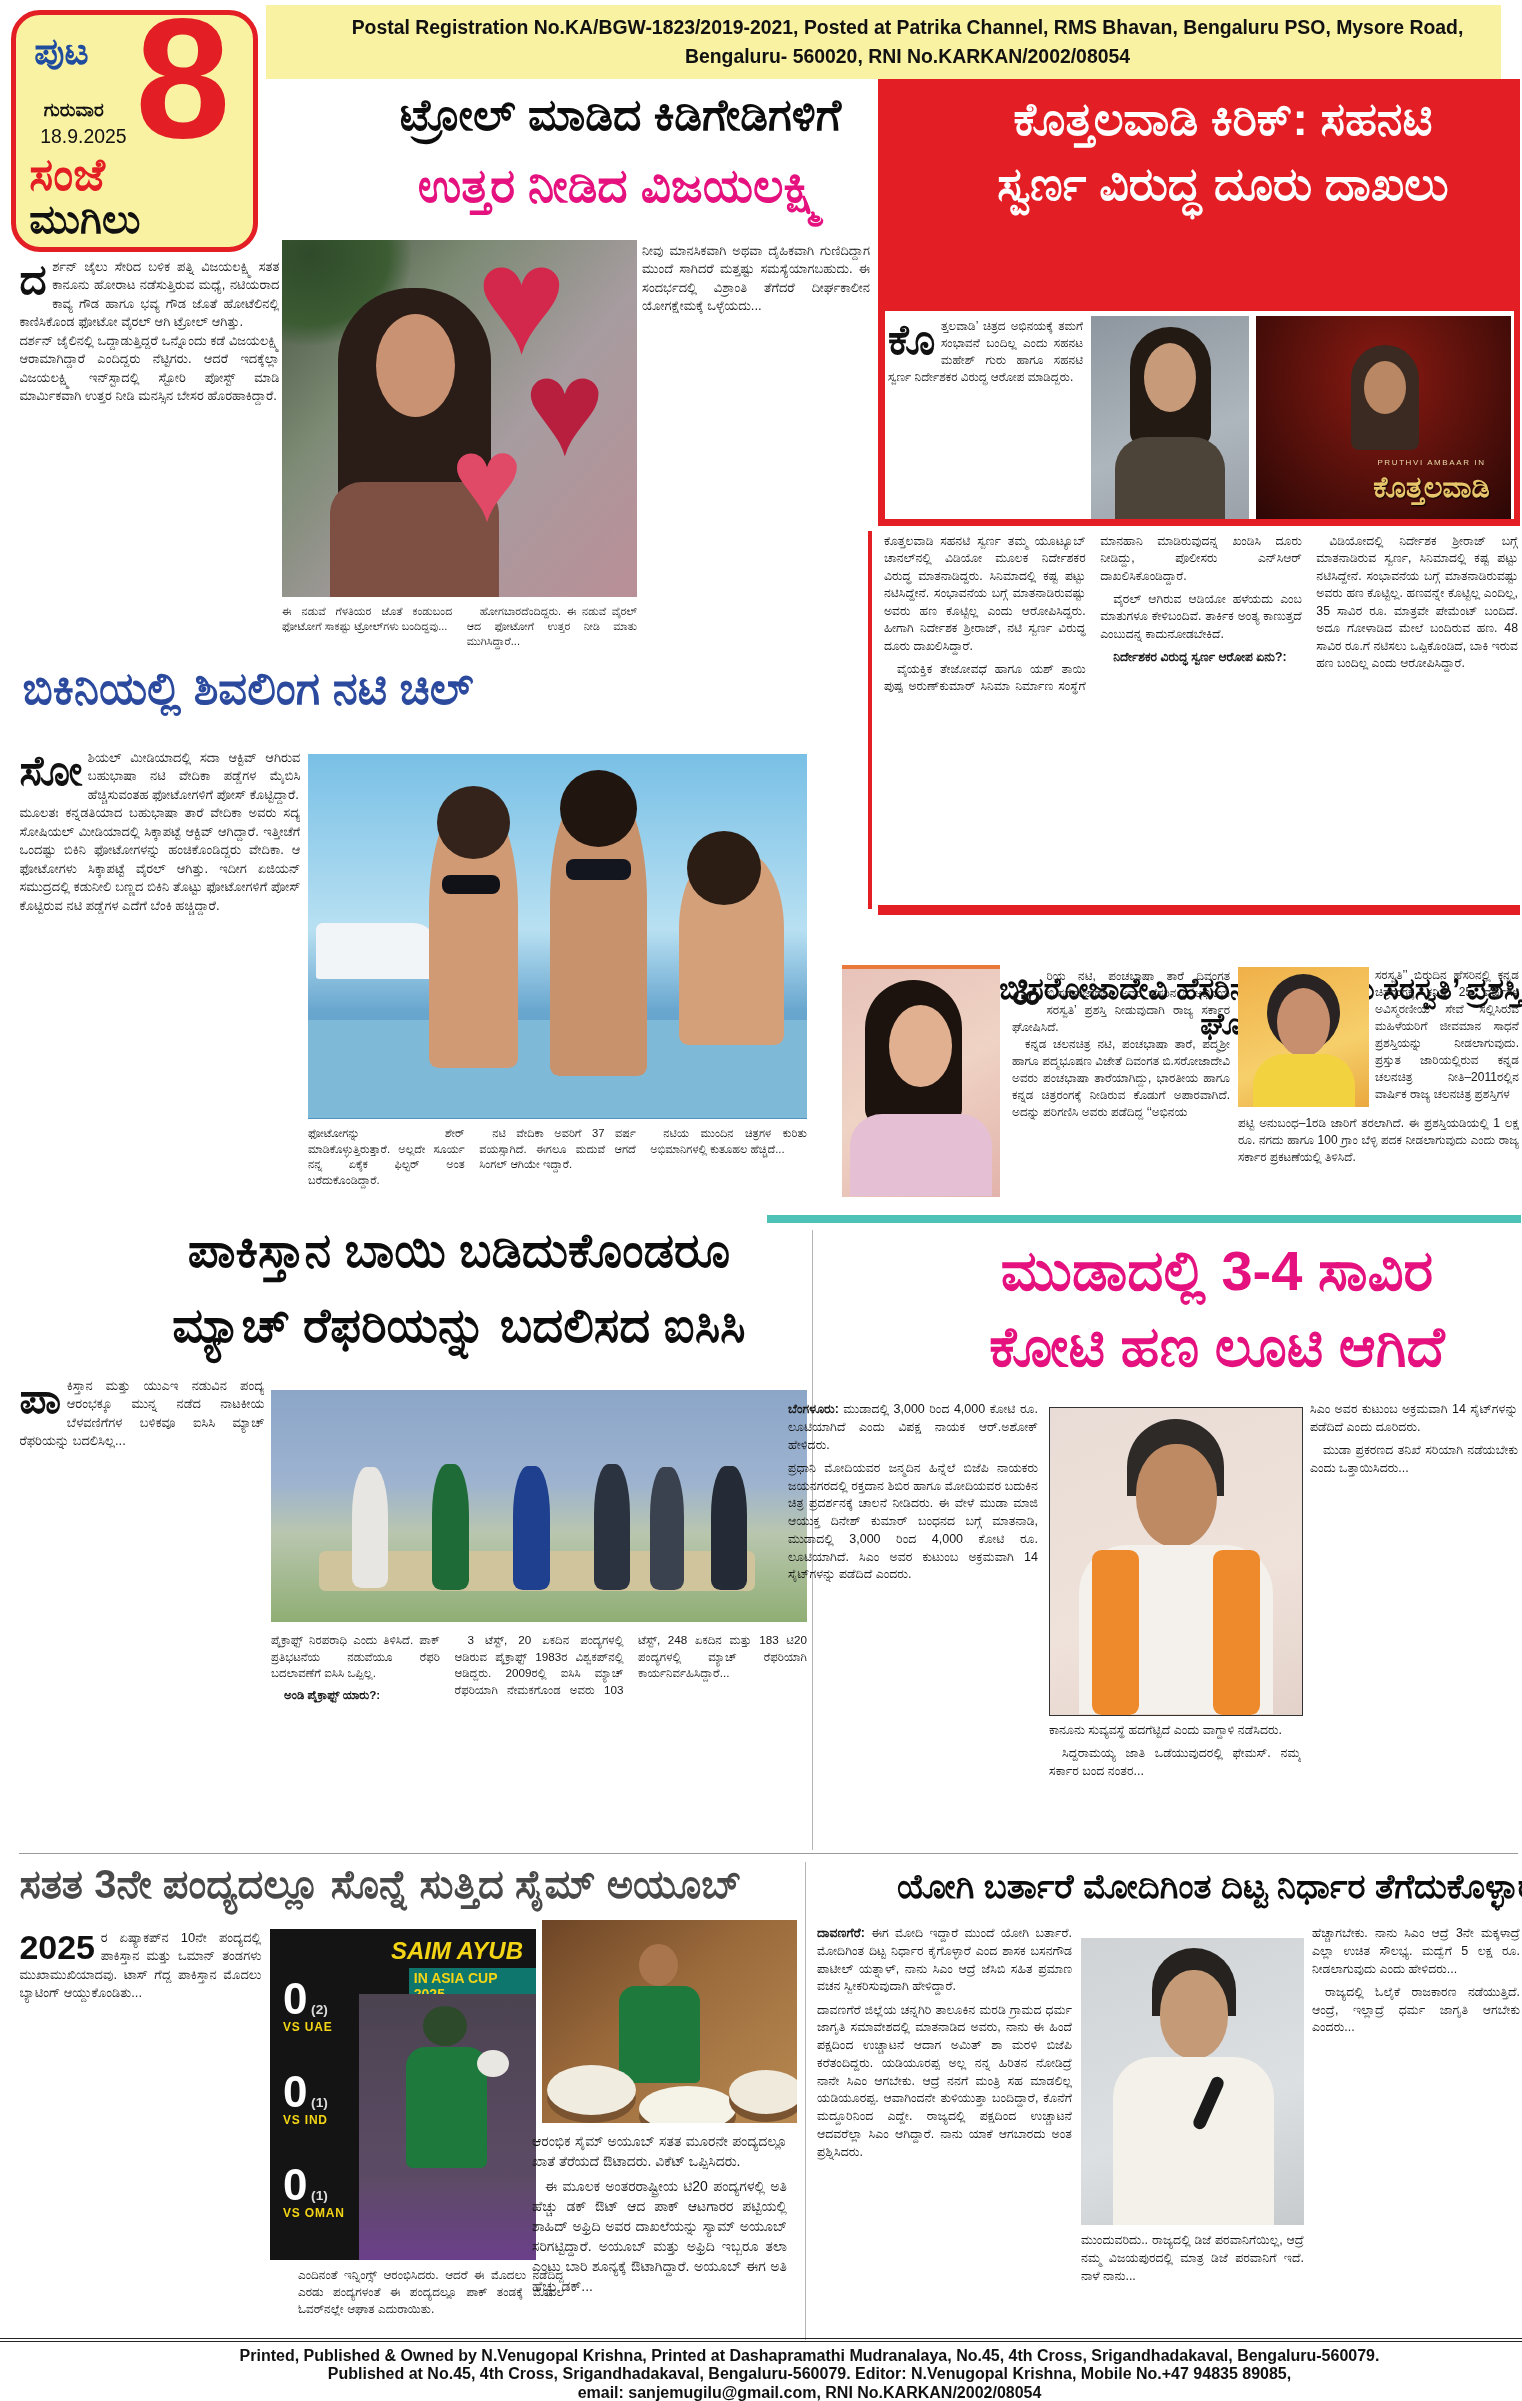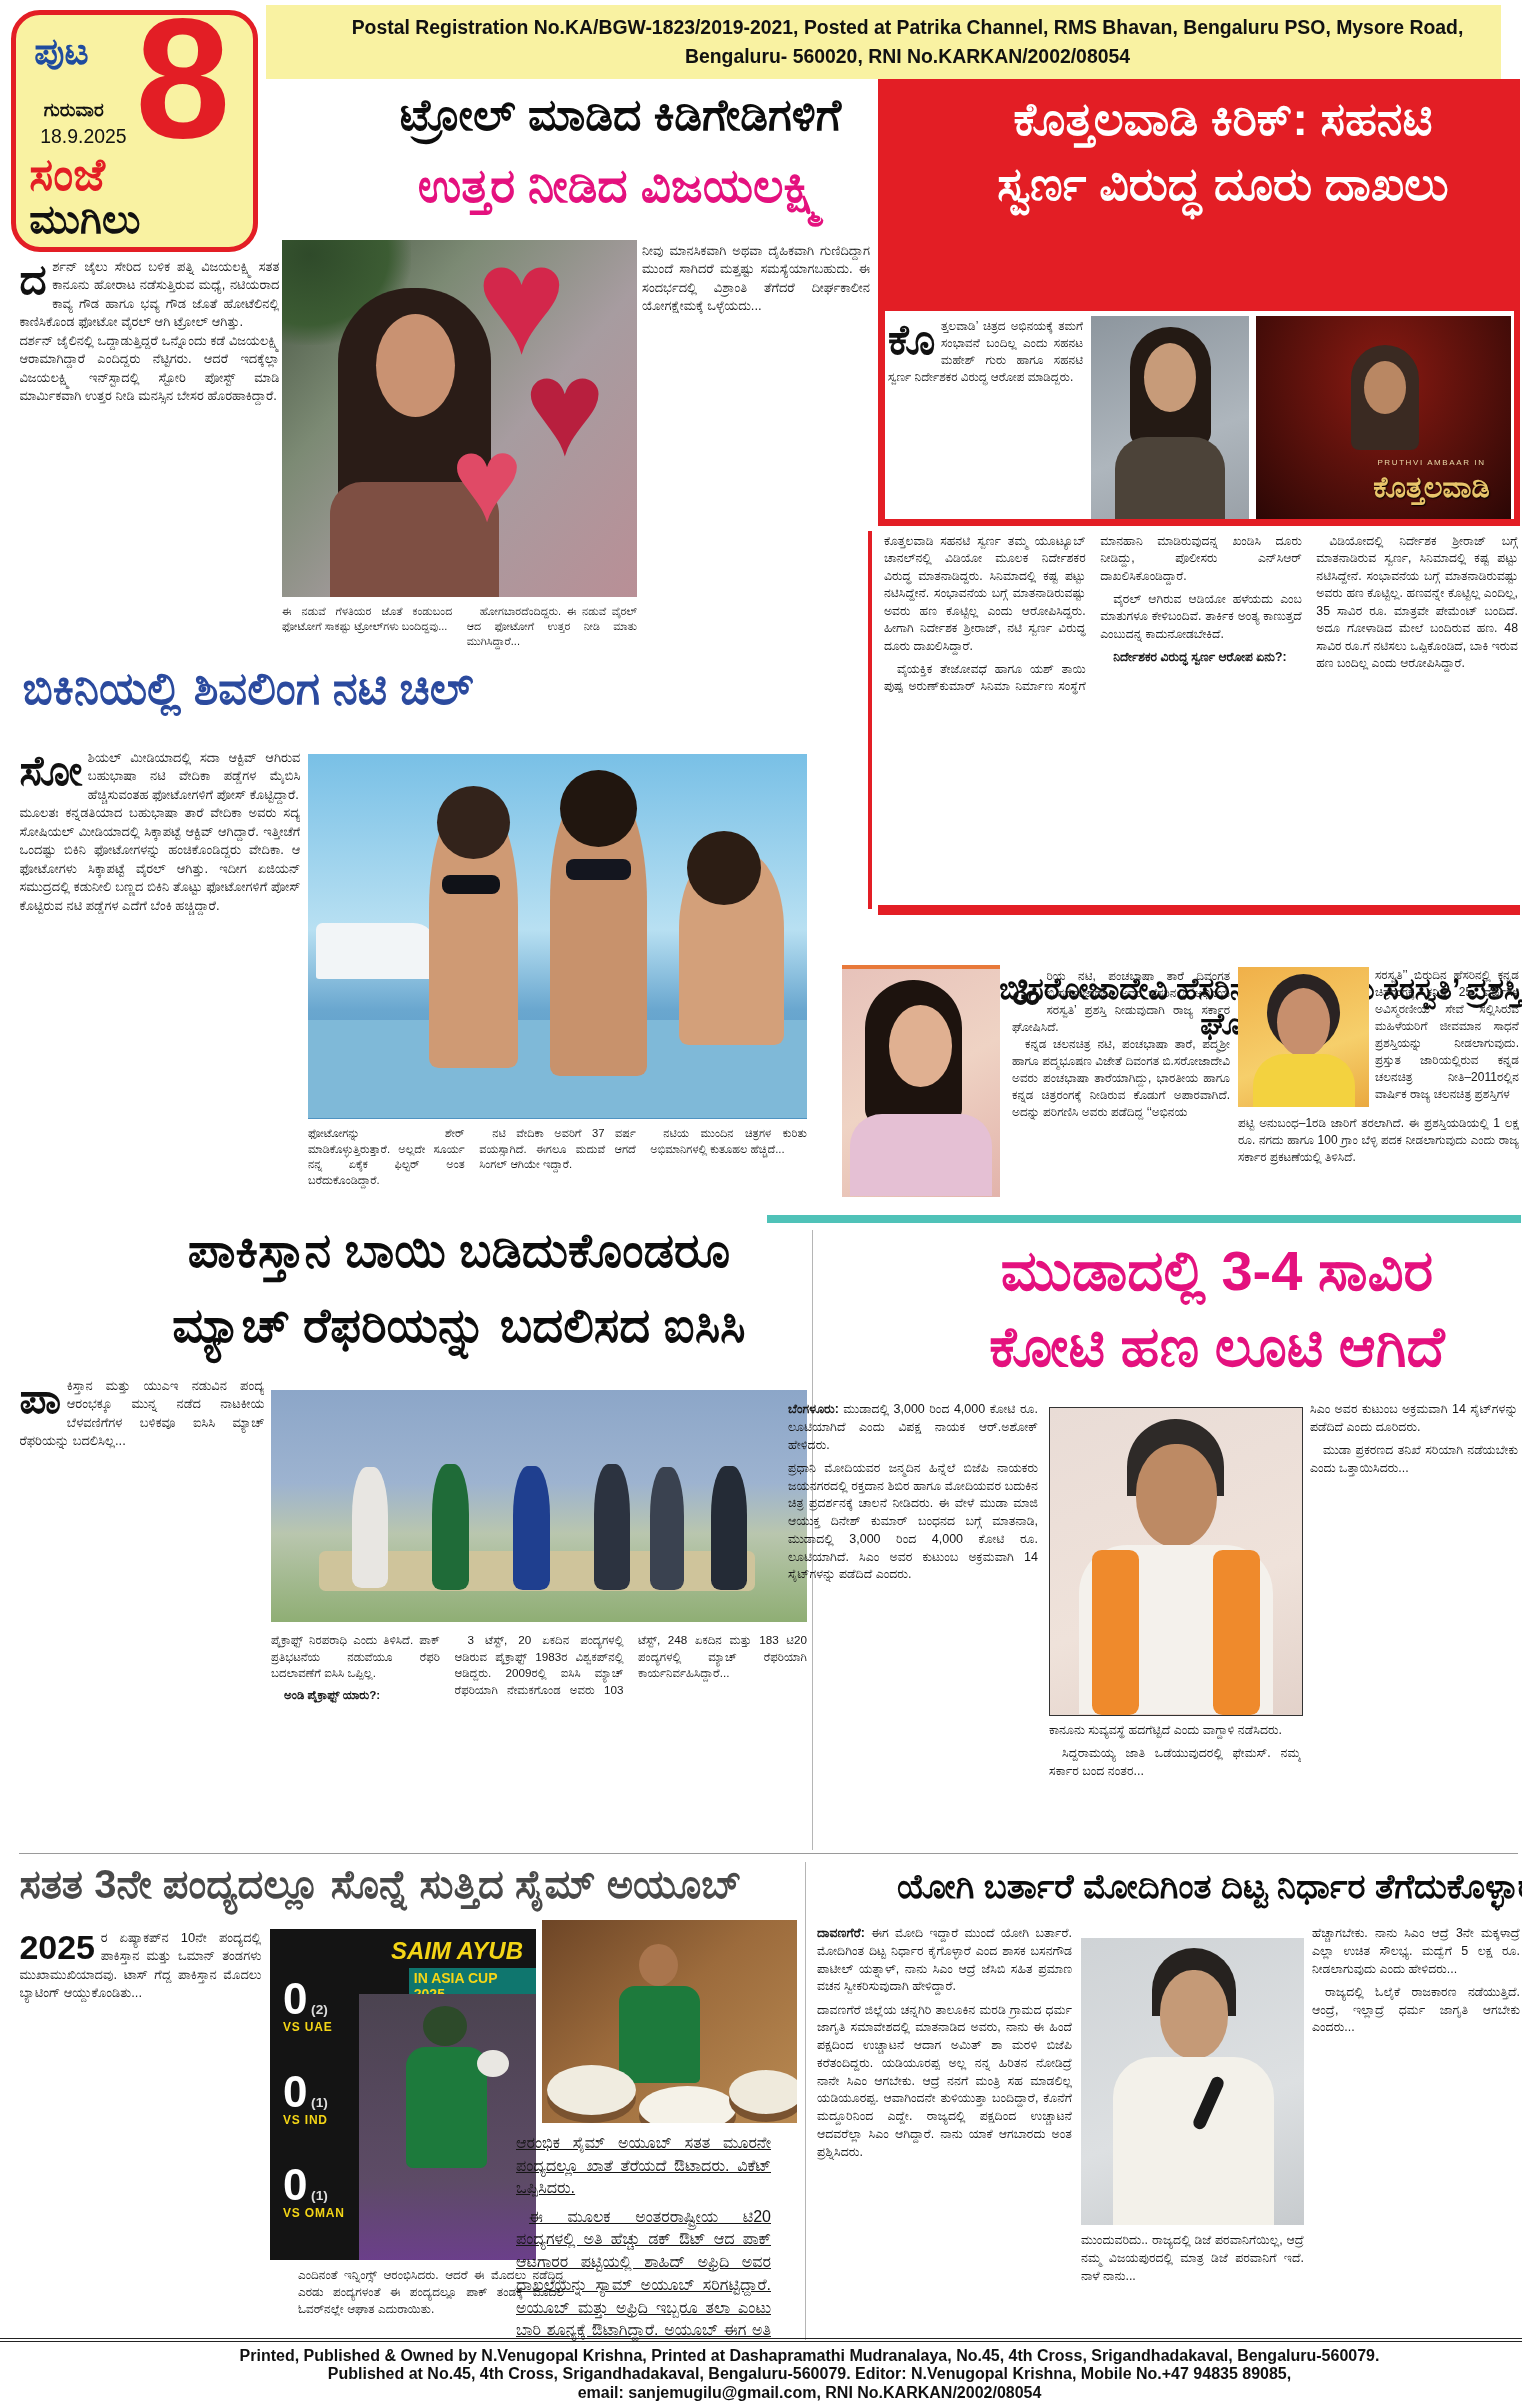--- a/index.html
+++ b/index.html
@@ -240,21 +240,21 @@
     <div class="abs" style="left:136px;top:118px;width:81px;height:121px;border-radius:19.4px 19.4px 6.5px 6.5px;background:#1d7a3c;"></div>
     <div class="abs" style="left:207px;top:121px;width:32px;height:27.4px;border-radius:50%;background:#e9e7e2;"></div>
   </div>
   <div class="abs photo" style="left:542px;top:1920px;width:255px;height:203px;background:linear-gradient(140deg,#6d4526 0%,#9c6b3c 45%,#b98a52 100%);">
     <div class="abs" style="left:97px;top:24px;width:39px;height:42px;border-radius:50%;background:#a9754d;"></div>
     <div class="abs" style="left:77px;top:66px;width:81px;height:97px;border-radius:16px 16px 4.8px 4.8px;background:#1d7a3c;"></div>
     <div class="abs" style="left:4.8px;top:145px;width:89px;height:50px;border-radius:50%;background:#f0ece0;box-shadow:0 8px 0 #7a5330;"></div>
     <div class="abs" style="left:97px;top:166px;width:97px;height:45px;border-radius:50%;background:#f5f2e8;box-shadow:0 8px 0 #7a5330;"></div>
     <div class="abs" style="left:187px;top:150px;width:74px;height:44px;border-radius:50%;background:#efeadc;box-shadow:0 8px 0 #7a5330;"></div>
   </div>
-  <div class="abs body" style="left:516px;top:2132px;width:255px;height:211px;font-size:16px;text-decoration:underline;">
+  <div class="abs body" style="left:532px;top:2132px;width:255px;height:211px;font-size:14px;">
     <div>
         <p class="para">ಆರಂಭಿಕ ಸೈಮ್ ಅಯೂಬ್ ಸತತ ಮೂರನೇ ಪಂದ್ಯದಲ್ಲೂ ಖಾತೆ ತೆರೆಯದೆ ಔಟಾದರು. ವಿಕೆಟ್ ಒಪ್ಪಿಸಿದರು.</p>
         <p class="para">ಈ ಮೂಲಕ ಅಂತರರಾಷ್ಟ್ರೀಯ ಟಿ20 ಪಂದ್ಯಗಳಲ್ಲಿ ಅತಿ ಹೆಚ್ಚು ಡಕ್ ಔಟ್ ಆದ ಪಾಕ್ ಆಟಗಾರರ ಪಟ್ಟಿಯಲ್ಲಿ ಶಾಹಿದ್ ಅಫ್ರಿದಿ ಅವರ ದಾಖಲೆಯನ್ನು ಸ್ಯಾಮ್ ಅಯೂಬ್ ಸರಿಗಟ್ಟಿದ್ದಾರೆ. ಅಯೂಬ್ ಮತ್ತು ಅಫ್ರಿದಿ ಇಬ್ಬರೂ ತಲಾ ಎಂಟು ಬಾರಿ ಶೂನ್ಯಕ್ಕೆ ಔಟಾಗಿದ್ದಾರೆ. ಅಯೂಬ್ ಈಗ ಅತಿ ಹೆಚ್ಚು ಡಕ್...</p>
       </div>
   </div>
   <div class="abs body" style="left:270px;top:2267px;width:266px;height:76px;font-size:12px;margin-left:28px;">ಎಂದಿನಂತೆ ಇನ್ನಿಂಗ್ಸ್ ಆರಂಭಿಸಿದರು. ಆದರೆ ಈ ಮೊದಲು ನಡೆದಿದ್ದ ಎರಡು ಪಂದ್ಯಗಳಂತೆ ಈ ಪಂದ್ಯದಲ್ಲೂ ಪಾಕ್ ತಂಡಕ್ಕೆ ಮೊದಲ ಓವರ್‌ನಲ್ಲೇ ಆಘಾತ ಎದುರಾಯಿತು.</div>
 
   <div class="abs vrule" style="left:805px;top:1862px;height:478px;"></div>
 
   <div class="abs hl center" style="left:817px;top:1867px;width:704px;font-size:34px;color:#0d0d0d;">ಯೋಗಿ ಬರ್ತಾರೆ ಮೋದಿಗಿಂತ ದಿಟ್ಟ ನಿರ್ಧಾರ ತೆಗೆದುಕೊಳ್ಳಾರೆ</div>

